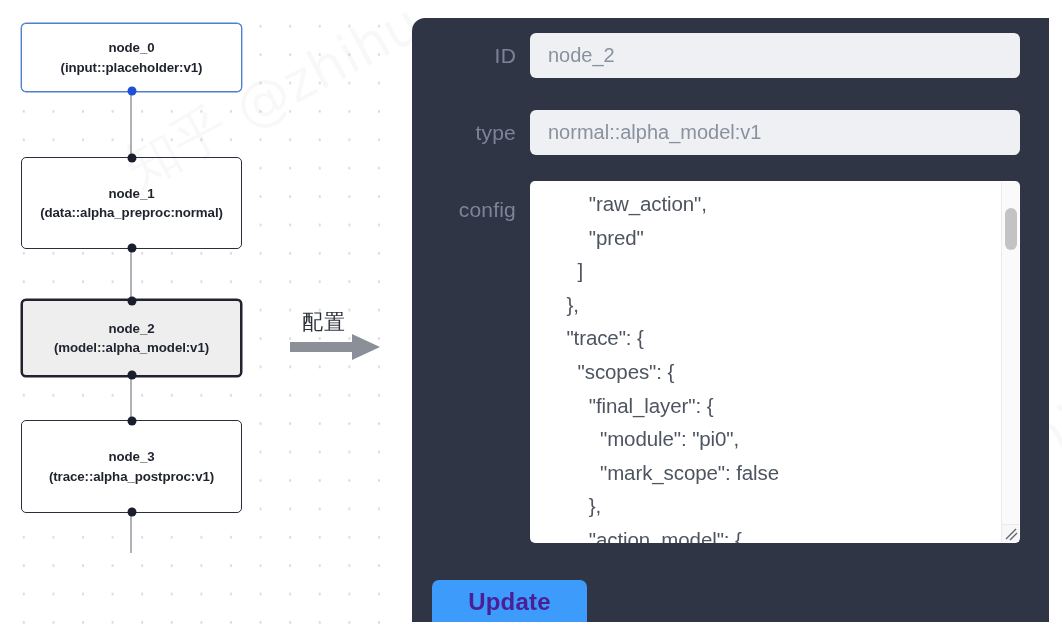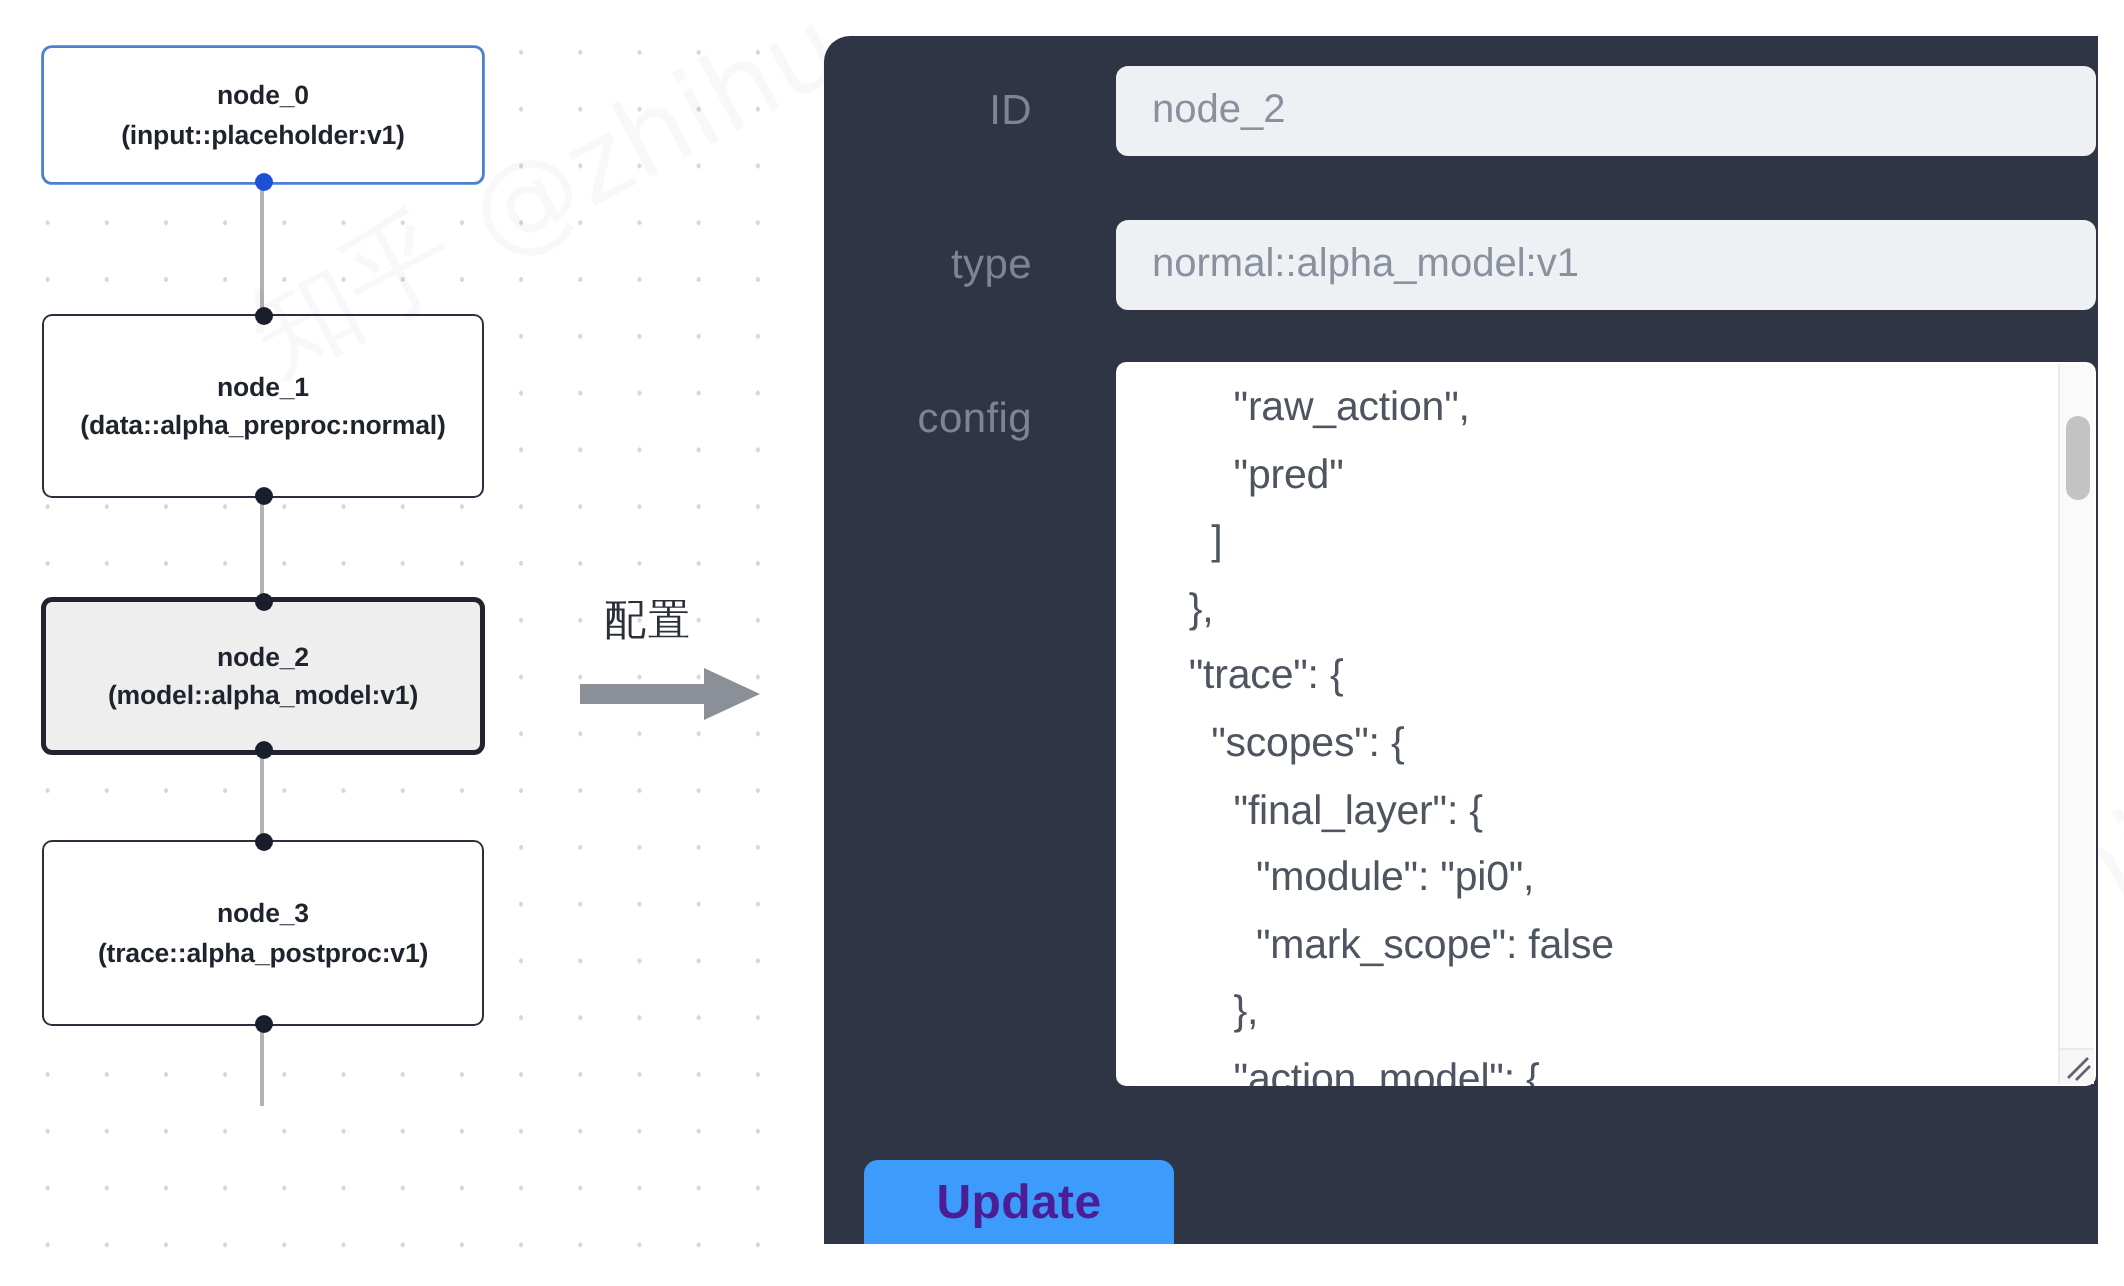--- a/index.html
+++ b/index.html
@@ -92,21 +92,21 @@
     position: absolute;
     left: 290px;
     top: 296px;
     width: 110px;
     height: 70px;
     z-index: 5;
   }
   #transition-label {
     position: absolute;
     left: 12px;
-    top: 0px;
+    top: 12px;
     font-size: 21px;
     color: #2b2f3a;
     font-family: "DejaVu Sans", sans-serif;
     letter-spacing: 1px;
     white-space: nowrap;
   }
   #transition-arrow {
     position: absolute;
     left: 0px;
     top: 36px;
@@ -124,21 +124,20 @@
     overflow: hidden;
     z-index: 6;
   }
 
   .form-row {
     position: absolute;
     left: 0;
     display: flex;
     align-items: center;
     width: 100%;
-    gap: 28px;
   }
   .form-label {
     width: 118px;
     text-align: right;
     padding-right: 14px;
     box-sizing: border-box;
     color: #7c8496;
     font-size: 21px;
     letter-spacing: 0.2px;
   }

